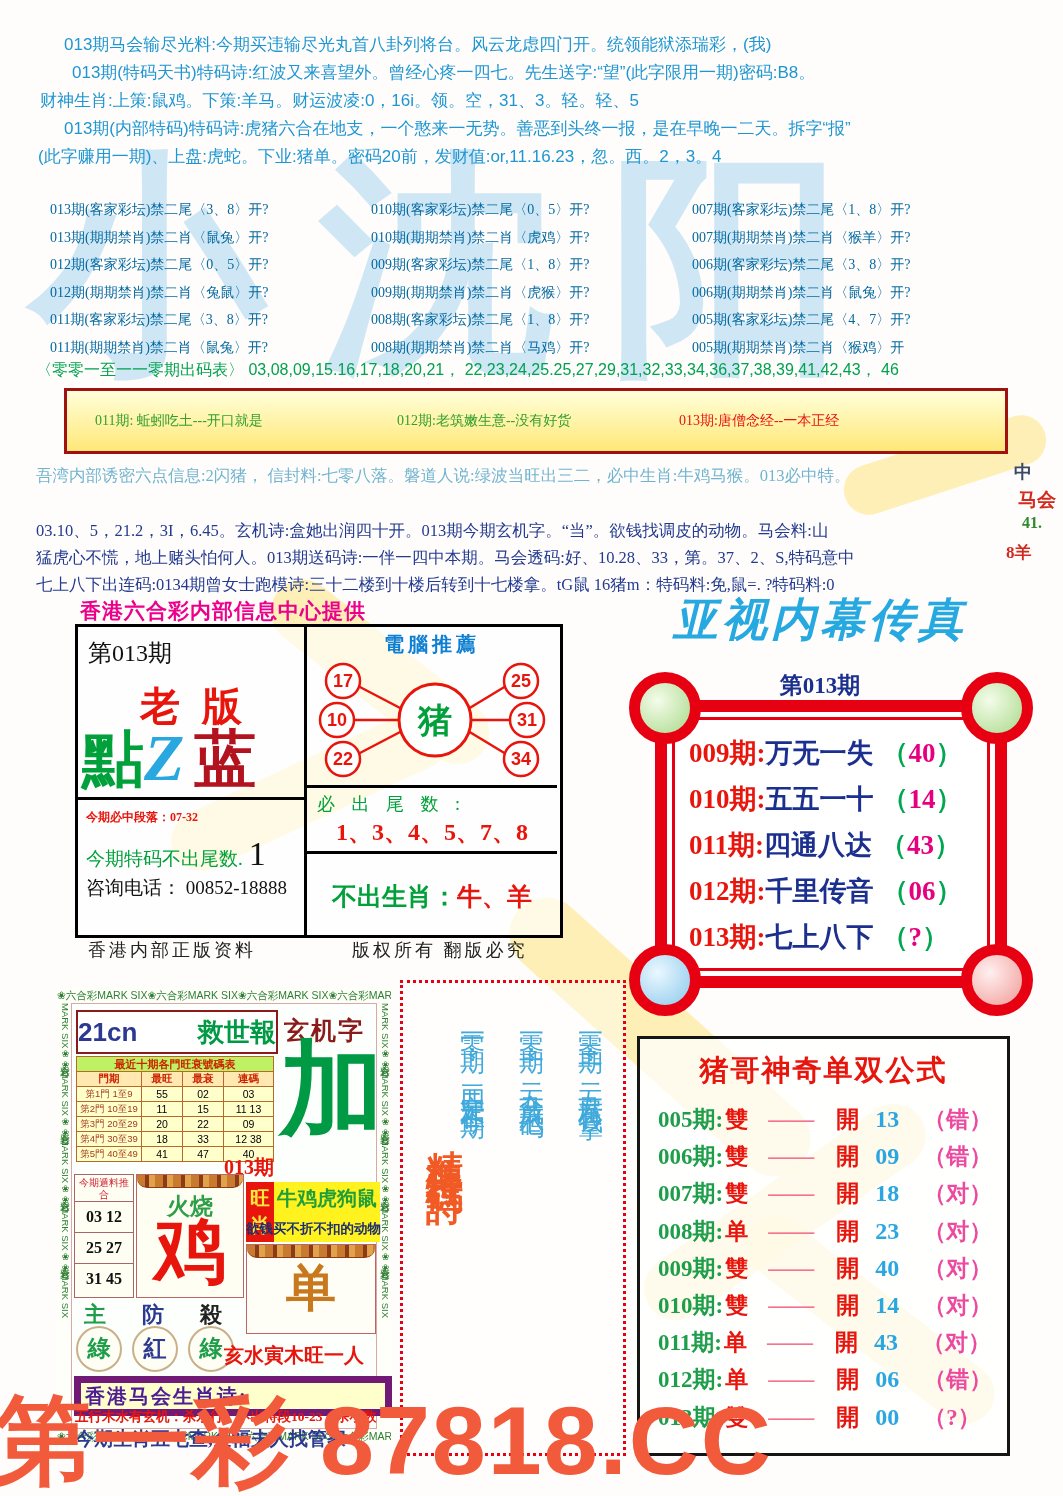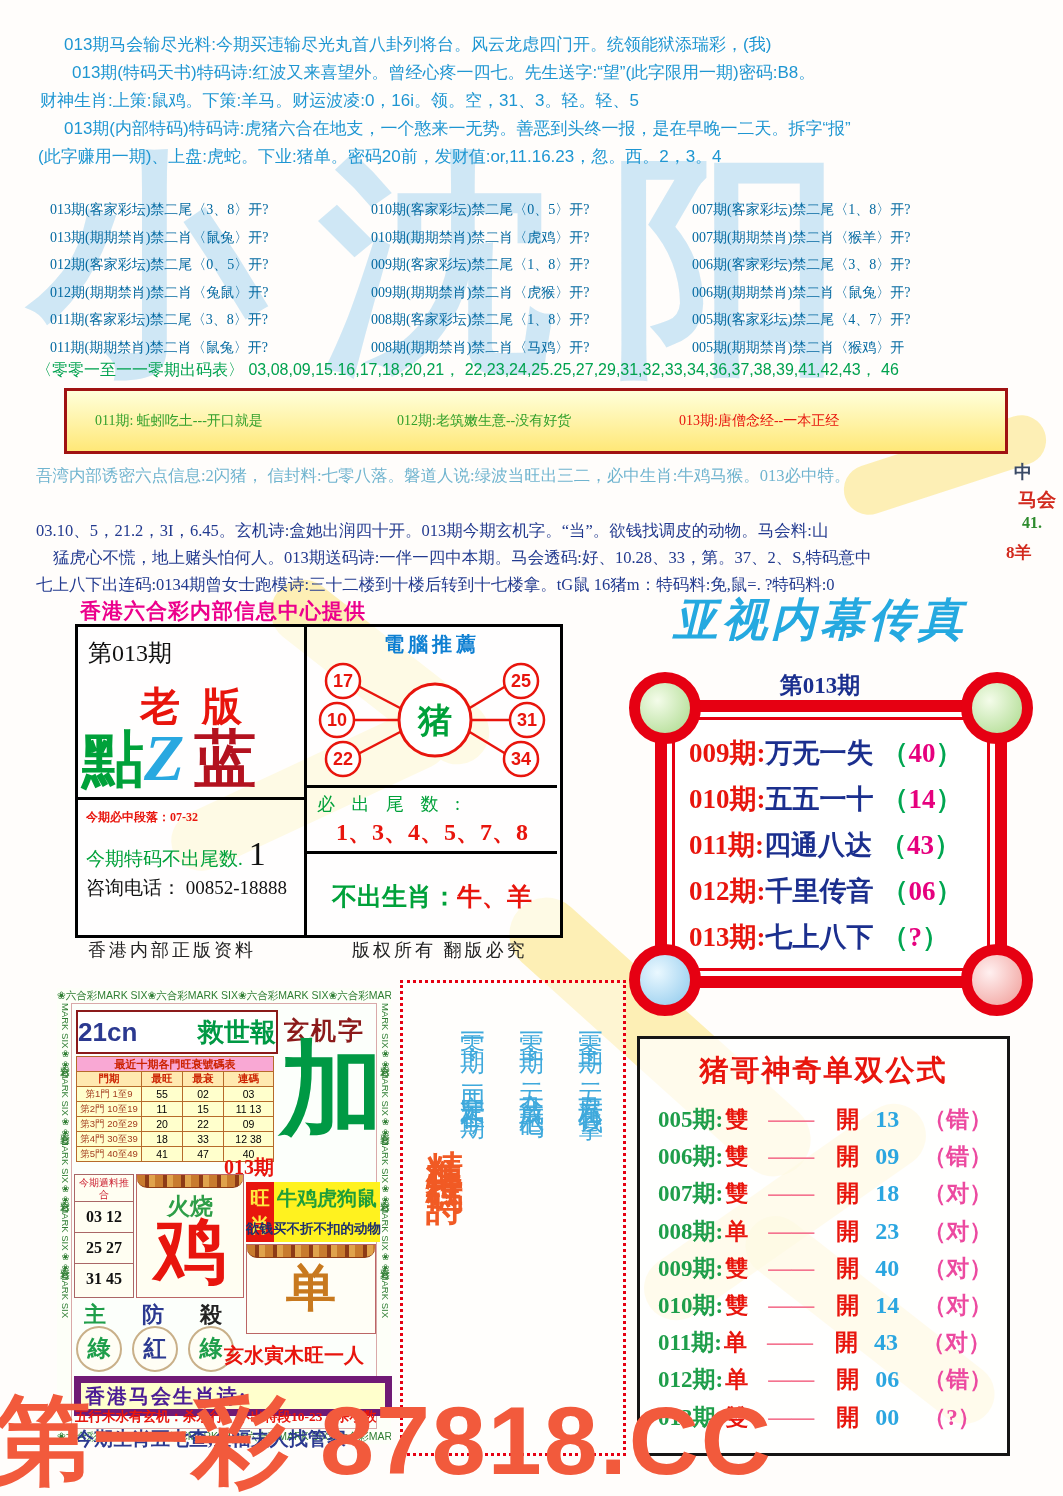--- a/index.html
+++ b/index.html
@@ -105,21 +105,21 @@
   .mk-left{left:0;} .mk-right{right:0;}
   .sv-inner{position:absolute;left:14px;top:15px;right:14px;bottom:15px;border:1px solid #d9a9a9;
             background:#fcfffb;}
   .sv-titlebox{position:absolute;left:4px;top:6px;width:198px;height:40px;border:2px solid #8b1a1a;
                background:#fff;display:flex;align-items:center;justify-content:space-between;}
   .sv-titlebox .b{color:#2b3990;font-size:26px;font-weight:bold;}
   .sv-titlebox .g{color:#009944;font-size:26px;font-weight:bold;font-family:"Liberation Serif",serif;}
   .sv-mystlab{position:absolute;left:212px;top:10px;color:#8b1a1a;font-size:25px;font-weight:bold;
               font-family:"Liberation Serif",serif;letter-spacing:2px;}
   .sv-table{position:absolute;left:4px;top:52px;width:198px;border-collapse:collapse;}
-  .sv-table caption{background:#f9a8d4;color:#cc2200;font-size:11px;font-weight:bold;
+  .sv-table caption{background:#bef264;color:#cc2200;font-size:11px;font-weight:bold;
                     border:1px solid #b66a2a;border-bottom:none;height:14px;}
   .sv-table td,.sv-table th{border:1px solid #b66a2a;background:#ffffcc;font-size:10.5px;
                     text-align:center;height:14px;padding:0;}
   .sv-table th{color:#cc2200;background:#ffe9b0;font-weight:bold;}
   .sv-table td.lab{color:#a33c1d;font-size:9.5px;}
   .sv-myst{position:absolute;left:208px;top:34px;color:#009944;font-size:104px;font-weight:bold;
            line-height:1;font-family:"Liberation Serif",serif;}
   .sv-issue{position:absolute;left:152px;top:150px;color:#e8150d;font-size:20px;font-weight:bold;
             font-family:"Liberation Serif",serif;}
   .sv-tips{position:absolute;left:2px;top:170px;width:58px;height:122px;border:1px solid #a66;
@@ -210,21 +210,21 @@
   <div class="codes" style="left:36px;top:360px;">〈零零一至一一零期出码表〉 03,08,09,15.16,17,18,20,21， 22,23,24,25.25,27,29,31,32,33,34,36,37,38,39,41,42,43， 46</div>
 
   <div class="idiombox">
     <div class="idiom green serif" style="left:28px;">011期: 蚯蚓吃土---开口就是</div>
     <div class="idiom green serif" style="left:330px;">012期:老筑嫩生意--没有好货</div>
     <div class="idiom red serif" style="left:612px;">013期:唐僧念经--一本正经</div>
   </div>
 
   <div class="para serif l1" style="left:36px;top:462px;">吾湾内部诱密六点信息:2闪猪， 信封料:七零八落。磐道人说:绿波当旺出三二，必中生肖:牛鸡马猴。013必中特。</div>
   <div class="para serif navy" style="left:36px;top:489px;">03.10、5，21.2，3I，6.45。玄机诗:盒她出润四十开。013期今期玄机字。“当”。欲钱找调皮的动物。马会料:山</div>
-  <div class="para serif navy" style="left:53px;top:516px;">猛虎心不慌，地上赌头怕何人。013期送码诗:一伴一四中本期。马会透码:好、10.28、33，第。37、2、S,特码意中</div>
+  <div class="para serif navy" style="left:36px;top:516px;">猛虎心不慌，地上赌头怕何人。013期送码诗:一伴一四中本期。马会透码:好、10.28、33，第。37、2、S,特码意中</div>
   <div class="para serif navy" style="left:36px;top:543px;">七上八下出连码:0134期曾女士跑模诗:三十二楼到十楼后转到十七楼拿。tG鼠 16猪m：特码料:免,鼠=. ?特码料:0</div>
   <div class="stamp serif" style="left:1014px;top:460px;color:#3a4a66;font-size:18px;">中</div>
   <div class="stamp serif" style="left:1018px;top:487px;color:#d22a1e;font-size:19px;">马会</div>
   <div class="stamp serif" style="left:1022px;top:514px;color:#2e8b2e;font-size:16px;">41.</div>
   <div class="stamp serif" style="left:1006px;top:541px;color:#d22a1e;font-size:17px;">8羊</div>
 
   <div class="provider" style="left:80px;top:597px;">香港六合彩内部信息中心提供</div>
 
   <div class="leftbox">
     <div class="lb-left">

